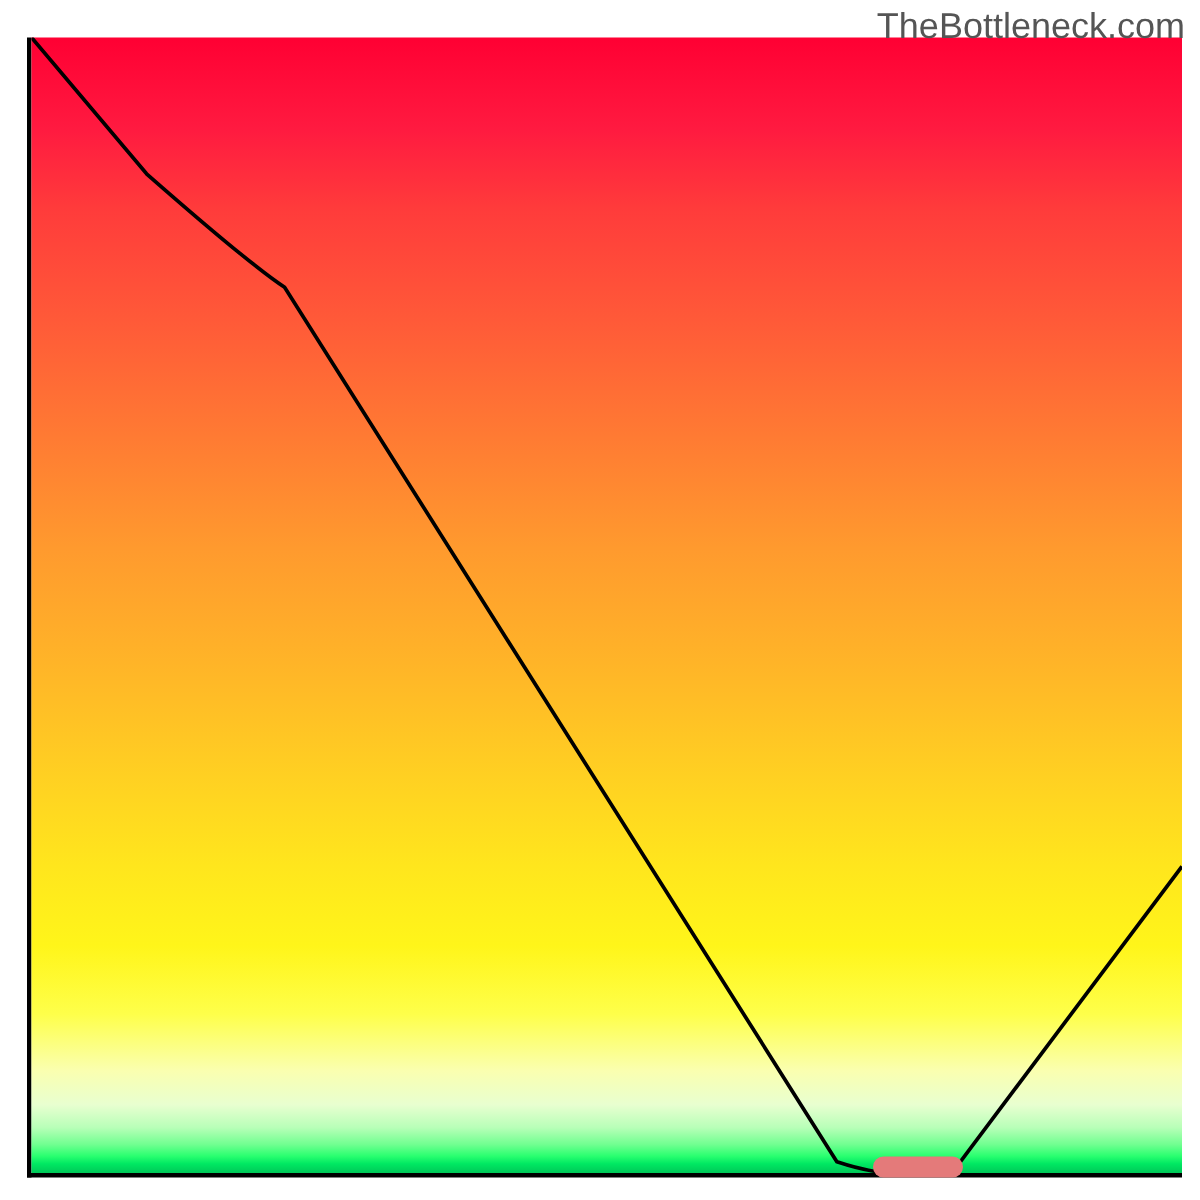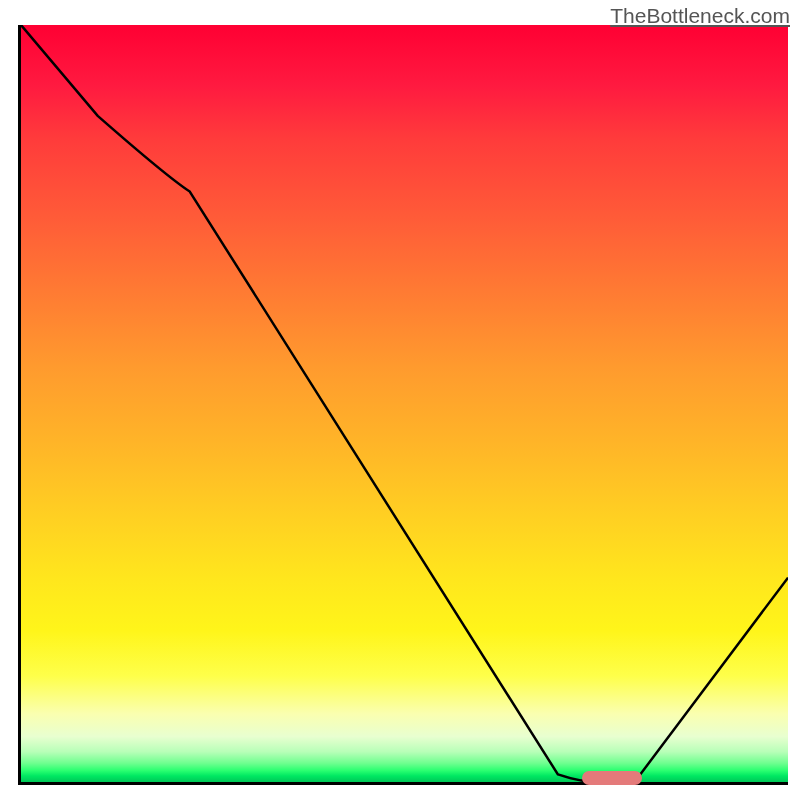--- a/index.html
+++ b/index.html
@@ -9,24 +9,23 @@
     height: 800px;
     position: relative;
     font-family: Arial, sans-serif;
     background: #ffffff;
   }
   .watermark {
     position: absolute;
     top: 4px;
     right: 10px;
     color: #555;
-    font-size: 21px;
+    font-size: 24px;
     font-weight: 500;
     z-index: 10;
-    text-decoration: underline;
   }
   .chart-area {
     position: absolute;
     left: 18px;
     top: 25px;
     width: 770px;
     height: 760px;
     border-left: 3px solid #000;
     border-bottom: 3px solid #000;
     box-sizing: border-box;

